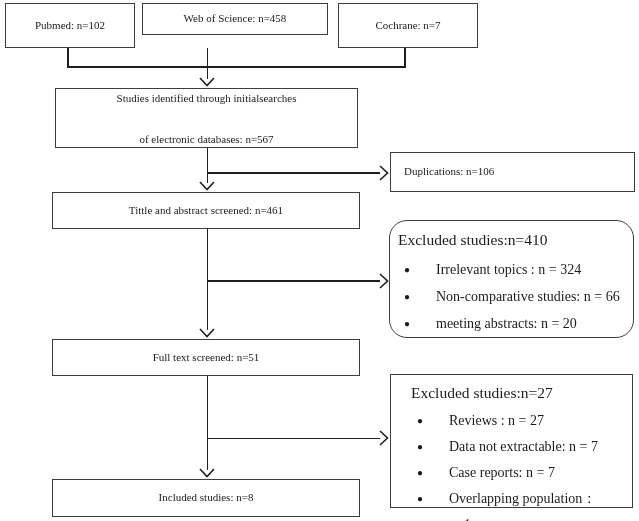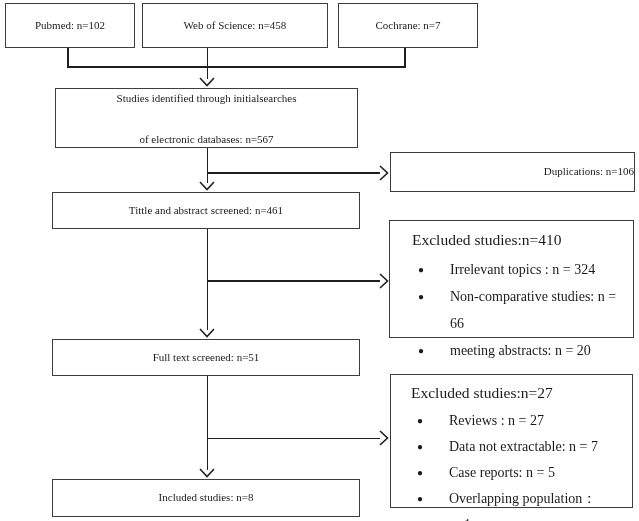--- a/index.html
+++ b/index.html
@@ -21,21 +21,21 @@
     position:absolute;
     border:1.4px solid var(--border);
     background:var(--bg);
     display:flex;
     align-items:center;
     justify-content:center;
     font-size:11px;
     line-height:1.25;
     text-align:center;
   }
-  .box.left-align{justify-content:flex-end;text-align:left;padding-left:13px;}
+  .box.left-align{justify-content:flex-start;text-align:left;padding-left:13px;}
   .box.multiline{flex-direction:column;justify-content:center;}
   .box.multiline .tline{display:block;line-height:26px;}
   .excl{
     position:absolute;
     border:1.4px solid var(--border);
     background:var(--bg);
     font-size:15.5px;
     text-align:left;
   }
   .excl .excl-title{display:block;line-height:22px;}
@@ -43,40 +43,40 @@
   .excl li{
     position:relative;
     font-size:14px;
     padding-left:38px;
   }
   .excl li .bullet{
     position:absolute;
     left:6px;top:0;
     font-size:10px;
   }
-  #excluded1{padding:8px 12px 0 22px;}
+  #excluded1{padding:8px 12px 0 8px;border-radius:18px;}
   #excluded1 .excl-title{margin-bottom:5px;}
   #excluded1 li{line-height:27px;}
   #excluded2{padding:7px 12px 0 20px;}
   #excluded2 .excl-title{margin-bottom:4px;}
   #excluded2 li{line-height:26px;}
   .vline,.hline{position:absolute;background:var(--line);}
   .vline{width:1.5px;}
   .hline{height:1.5px;}
   .arrow{position:absolute;}
 </style>
 </head>
 <body>
 
 <div class="canvas">
 
   <div class="box" style="left:5px;top:3px;width:130px;height:45px;">
     <span>Pubmed: n=102</span>
   </div>
-  <div class="box" style="left:142px;top:3px;width:186px;height:45px;">
+  <div class="box" style="left:142px;top:3px;width:186px;height:32px;">
     <span>Web of Science: n=458</span>
   </div>
   <div class="box" style="left:338px;top:3px;width:140px;height:45px;">
     <span>Cochrane: n=7</span>
   </div>
 
   <div class="vline" style="left:67px;top:48px;height:19px;"></div>
   <div class="vline" style="left:404px;top:48px;height:19px;"></div>
   <div class="hline" style="left:67px;top:66px;width:339px;"></div>
   <div class="vline" style="left:206.5px;top:48px;height:31px;"></div>
@@ -135,21 +135,21 @@
   <div class="hline" style="left:206.5px;top:437.5px;width:173px;"></div>
   <svg class="arrow" style="left:379px;top:430px;" width="10" height="16">
     <path d="M1 1 L8.5 8 L1 15" fill="none" stroke="#1f1f1f" stroke-width="1.6"></path>
   </svg>
 
   <div class="excl" id="excluded2" style="left:390px;top:374px;width:243px;height:134px;">
     <span class="excl-title">Excluded studies:n=27</span>
     <ul>
       <li><span class="bullet">●</span><span>Reviews : n = 27</span></li>
       <li><span class="bullet">●</span><span>Data not extractable: n = 7</span></li>
-      <li><span class="bullet">●</span><span>Case reports: n = 5</span></li>
+      <li><span class="bullet">●</span><span>Case reports: n = 7</span></li>
       <li><span class="bullet">●</span><span>Overlapping population： n=1</span></li>
     </ul>
   </div>
 
   <div class="box" style="left:52px;top:479px;width:308px;height:38px;">
     <span>Included studies: n=8</span>
   </div>
 
 </div>
 

